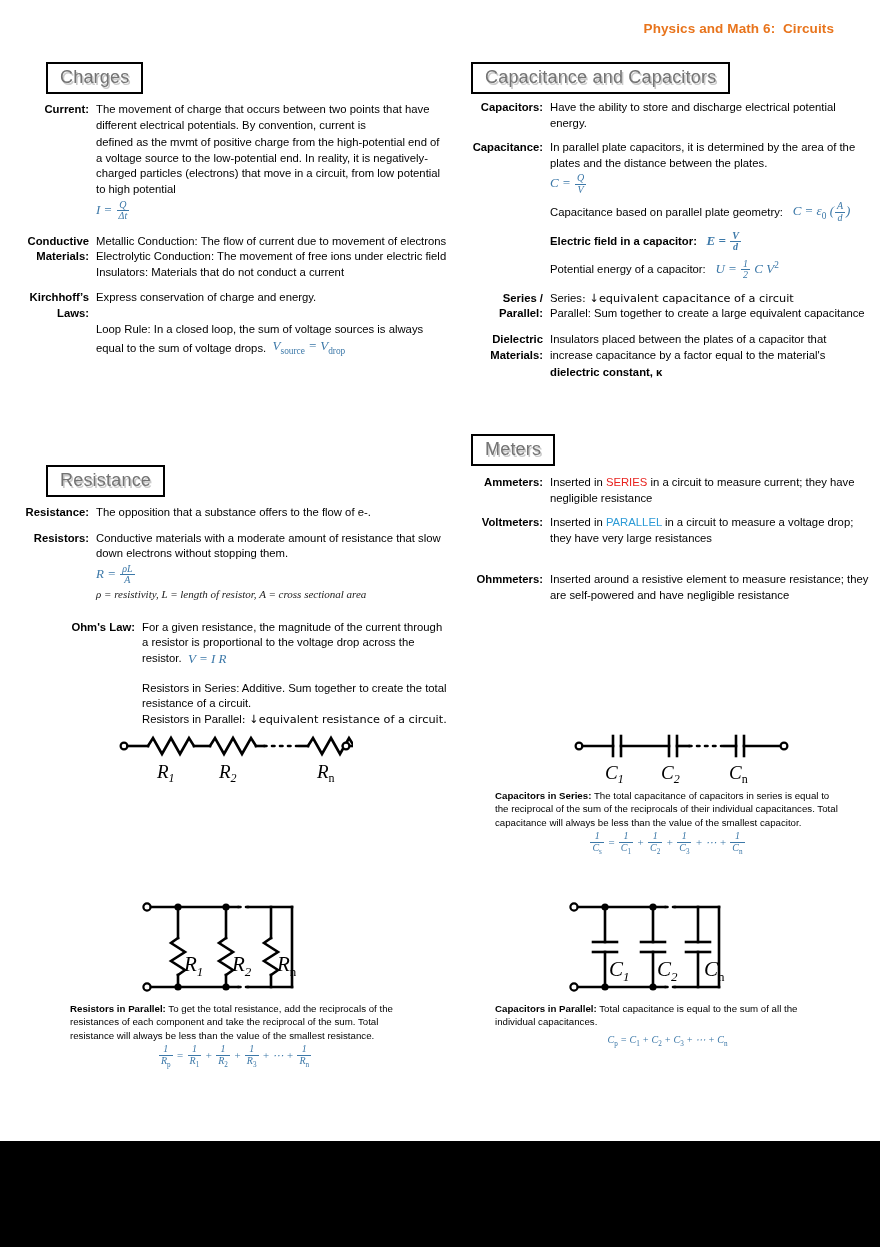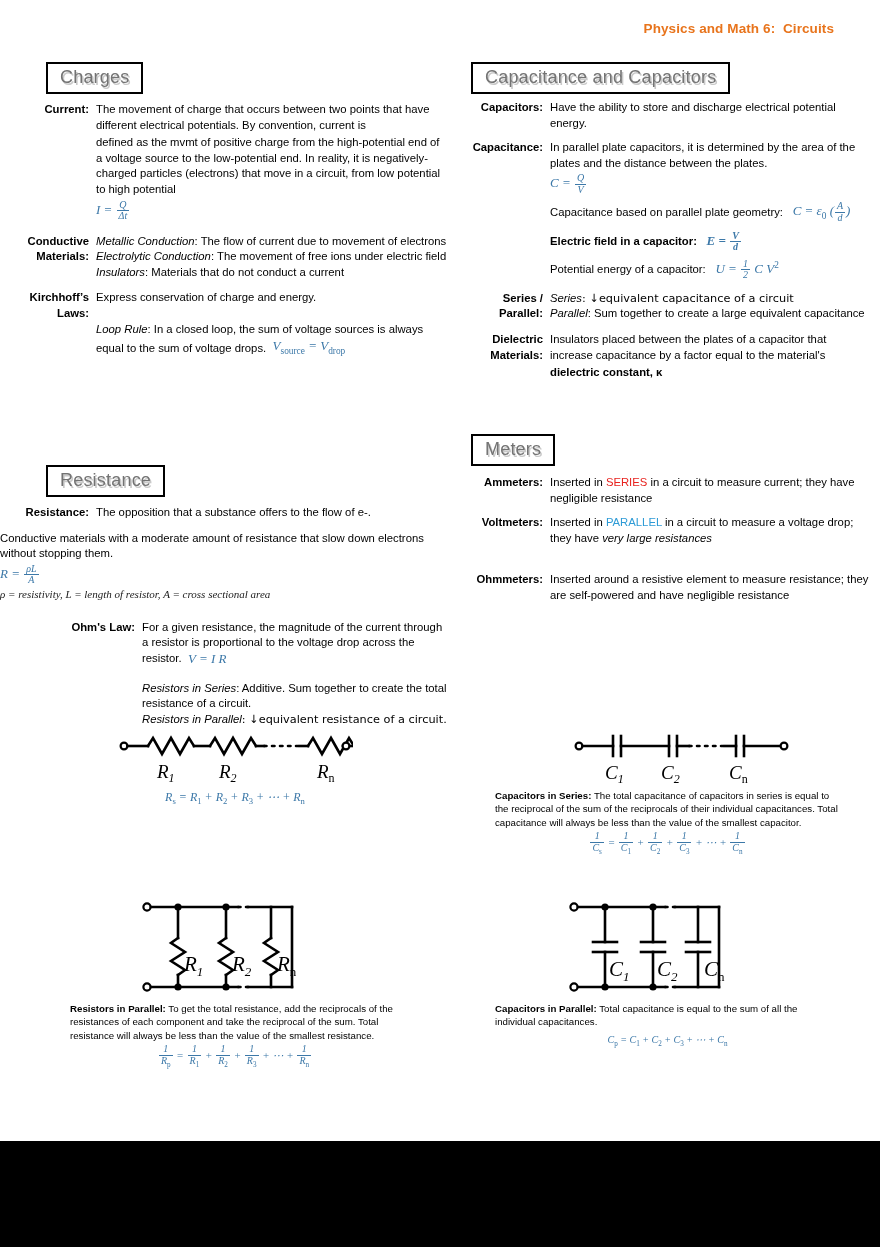--- a/index.html
+++ b/index.html
@@ -42,21 +42,21 @@
   .row { display: flex; margin-bottom: 9px; }
   .term {
     flex: 0 0 auto; text-align: right;
     font-weight: bold; font-size: 11.3px; line-height: 15.6px;
     padding-right: 7px; color: #000;
   }
   .defn { flex: 1 1 auto; font-size: 11.3px; line-height: 15.6px; }
   .col-left  .term { width: 96px; }
   .col-right .term { width: 95px; }
 
-  .it { font-style: italic; }
+  .it { }
   .bd { font-weight: bold; }
   .red { color: #E8221E; }
   .blue-w { color: #2E9BD6; }
   .arrow { font-family: "DejaVu Sans", sans-serif; }
 
   
   .m {
     color: #3C78A8; font-family: "Liberation Serif", serif;
     font-style: italic; font-size: 13px; white-space: nowrap;
     display: inline-block; vertical-align: middle;
@@ -134,20 +134,21 @@
     </div>
 
     <div style="position:absolute; left:0px; top:505px; width:455px; padding-right:8px;">
 
       <div class="row">
         <div class="term">Resistance:</div>
         <div class="defn">The opposition that a substance offers to the flow of e-.</div>
       </div>
 
       <div class="row" style="margin-top:10px;">
+        <div class="term">Resistors:</div>
         <div class="defn">
           <span>Conductive materials with a moderate amount of resistance that slow down electrons without stopping them.</span>
           <div class="mline">
             <span class="m">R =&nbsp;<span class="frac"><span class="n">ρL</span><span class="d">A</span></span></span>
           </div>
           <div style="margin-top:1px;">
             <span class="m" style="color:#1a1a1a; font-size:11px;">ρ = resistivity,  L = length of resistor,  A = cross sectional area</span>
           </div>
         </div>
       </div>
@@ -184,23 +185,20 @@
           <circle cx="228" cy="12" r="3.4" stroke-width="2.2" fill="#fff"></circle>
         </g>
         <g font-family="Liberation Serif, serif" font-style="italic" font-size="19" fill="#000">
           <text x="39" y="44">R<tspan font-size="12" dy="4">1</tspan></text>
           <text x="101" y="44">R<tspan font-size="12" dy="4">2</tspan></text>
           <text x="199" y="44">R<tspan font-size="12" dy="4" font-style="normal">n</tspan></text>
         </g>
       </svg>
     </div>
     <div style="position:absolute; left:70px; top:786px; width:330px;">
-      <div class="fig-math">
-        <span class="m" style="font-size:12px;">R<sub>s</sub> = R<sub>1</sub> + R<sub>2</sub> + R<sub>3</sub> + ⋯ + R<sub style="font-style:normal">n</sub></span>
-      </div>
     </div>
 
     <div style="position:absolute; left:140px; top:898px;">
       <svg width="215" height="100" viewBox="0 0 215 100">
         <g stroke="#000" stroke-width="2.6" fill="none" stroke-linecap="square">
           <circle cx="7" cy="9" r="3.6" stroke-width="2.2" fill="#fff"></circle>
           <circle cx="7" cy="89" r="3.6" stroke-width="2.2" fill="#fff"></circle>
           <path d="M11 9 H98"></path>
           <path d="M11 89 H98"></path>
           <path d="M98 9 H110" stroke-dasharray="2.5,5.5" stroke-linecap="round"></path>

